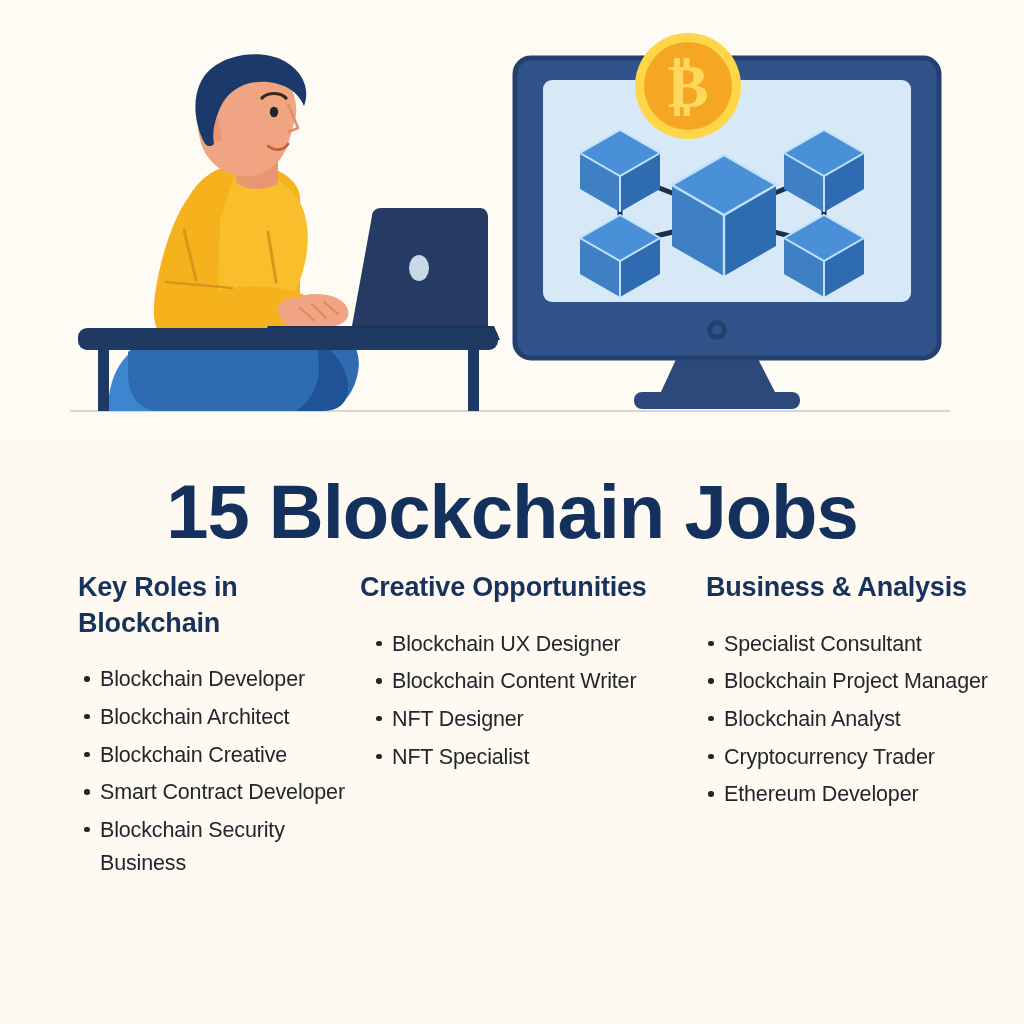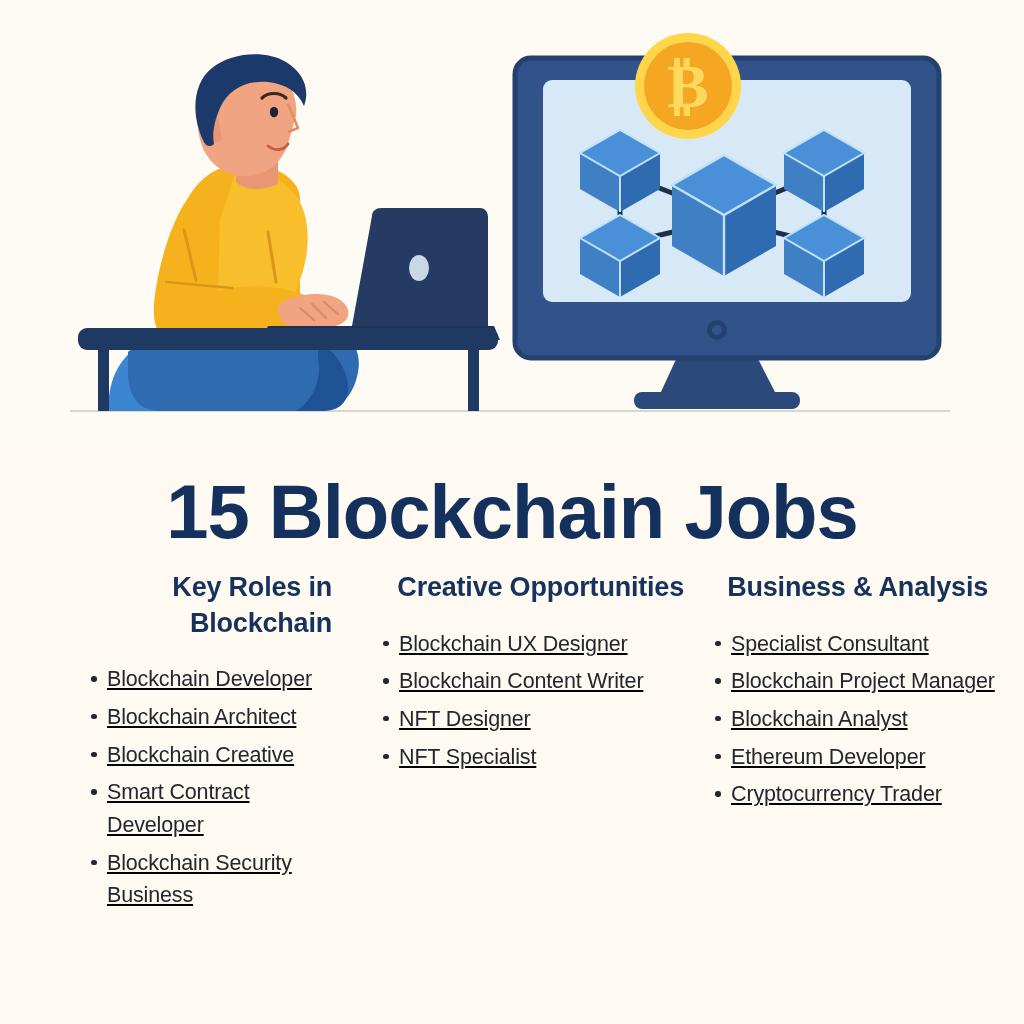--- a/index.html
+++ b/index.html
@@ -59,33 +59,32 @@
   }
   .col { box-sizing: border-box; }
   .col-1 { width: 300px; padding-right: 10px; }
   .col-2 { width: 330px; padding-right: 6px; }
   .col-3 { width: 314px; }
 
   .col-head {
     font-size: 27px;
     font-weight: bold;
     color: #17325C;
-    text-align: right;
+    text-align: left;
     line-height: 1.32;
     margin: 0 0 22px 0;
     letter-spacing: -0.2px;
   }
   .col-1 .col-head { padding: 0 18px; }
   .col-3 .col-head { padding: 0 16px; }
 
   ul.jobs {
     list-style: none;
-    margin: 7px;
+    margin: 0;
     padding: 0 0 0 24px;
-    text-decoration: underline;
   }
   ul.jobs li {
     position: relative;
     font-size: 21.5px;
     color: #23262D;
     line-height: 1.52;
     margin-bottom: 5px;
     padding-left: 16px;
     letter-spacing: -0.15px;
   }
@@ -278,18 +277,18 @@
         <li>NFT Specialist</li>
       </ul>
     </div>
 
     <div class="col col-3">
       <h2 class="col-head">Business &amp; Analysis</h2>
       <ul class="jobs">
         <li>Specialist Consultant</li>
         <li>Blockchain Project Manager</li>
         <li>Blockchain Analyst</li>
+        <li>Cryptocurrency Trader</li>
         <li>Ethereum Developer</li>
-        <li>Cryptocurrency Trader</li>
       </ul>
     </div>
   </div>
 </div>
 
 </body></html>

